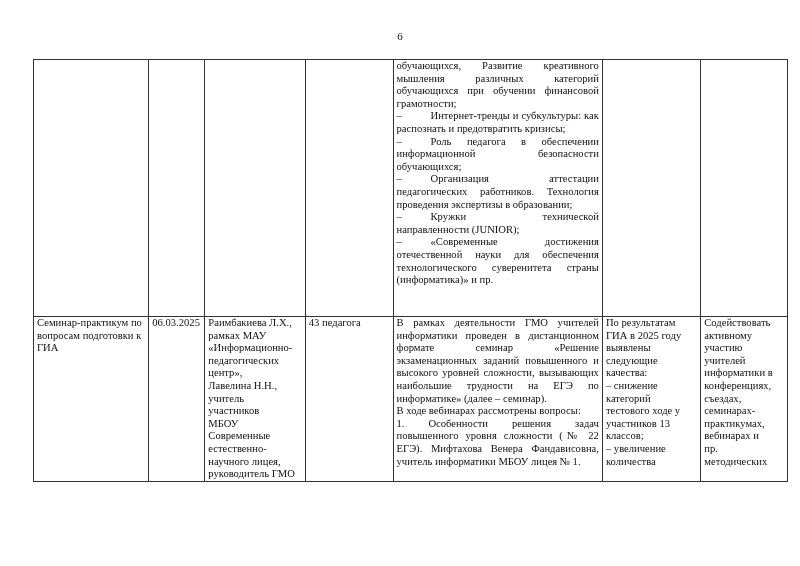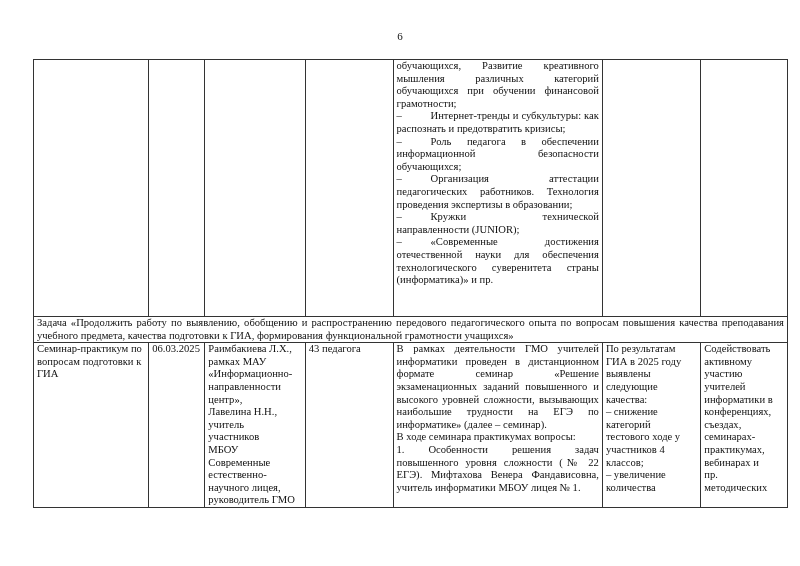--- a/index.html
+++ b/index.html
@@ -47,57 +47,54 @@
       <span class="para">обучающихся, Развитие креативного мышления различных категорий обучающихся при обучении финансовой грамотности;</span>
       <span class="dash-item"><span class="dash">–</span><span>Интернет-тренды и субкультуры: как распознать и предотвратить кризисы;</span></span>
       <span class="dash-item"><span class="dash">–</span><span>Роль педагога в обеспечении информационной безопасности обучающихся;</span></span>
       <span class="dash-item"><span class="dash">–</span><span>Организация аттестации педагогических работников. Технология проведения экспертизы в образовании;</span></span>
       <span class="dash-item"><span class="dash">–</span><span>Кружки технической направленности (JUNIOR);</span></span>
       <span class="dash-item"><span class="dash">–</span><span>«Современные достижения отечественной науки для обеспечения технологического суверенитета страны (информатика)» и пр.</span></span>
     </td>
     <td></td>
     <td></td>
   </tr>
-  <tr class="row-task">
-    <td colspan="7" class="justify">Задача «Продолжить работу по выявлению, обобщению и распространению передового педагогического опыта по вопросам повышения качества преподавания учебного предмета, качества подготовки к ГИА, формирования функциональной грамотности учащихся»</td>
-  </tr>
   <tr class="row3">
     <td class="center">Семинар-практикум по вопросам подготовки к ГИА</td>
     <td class="center">06.03.2025</td>
     <td class="center">
       <span class="line">Раимбакиева Л.Х.,</span>
       <span class="line">рамках МАУ</span>
       <span class="line">«Информационно-</span>
-      <span class="line">направленности</span>
+      <span class="line">педагогических</span>
       <span class="line">центр»,</span>
       <span class="line">Лавелина Н.Н.,</span>
       <span class="line">учитель</span>
       <span class="line">участников</span>
       <span class="line">МБОУ</span>
       <span class="line">Современные</span>
       <span class="line">естественно-</span>
       <span class="line">научного лицея,</span>
       <span class="line">руководитель ГМО</span>
     </td>
     <td class="center">43 педагога</td>
     <td>
       <span class="para">В рамках деятельности ГМО учителей информатики проведен в дистанционном формате семинар «Решение экзаменационных заданий повышенного и высокого уровней сложности, вызывающих наибольшие трудности на ЕГЭ по информатике» (далее – семинар).</span>
-      <span class="para">В ходе семинара практикумах вопросы:</span>
+      <span class="para">В ходе вебинарах рассмотрены вопросы:</span>
       <span class="para">1. Особенности решения задач повышенного уровня сложности (№ 22 ЕГЭ). Мифтахова Венера Фандависовна, учитель информатики МБОУ лицея № 1.</span>
     </td>
     <td class="center">
       <span class="line">По результатам</span>
       <span class="line">ГИА в 2025 году</span>
       <span class="line">выявлены</span>
       <span class="line">следующие</span>
       <span class="line">качества:</span>
       <span class="line">– снижение</span>
       <span class="line">категорий</span>
       <span class="line">тестового ходе у</span>
-      <span class="line">участников 4</span>
+      <span class="line">участников 13</span>
       <span class="line">классов;</span>
       <span class="line">–  увеличение</span>
       <span class="line">количества</span>
     </td>
     <td>
       <span class="line">Содействовать</span>
       <span class="line">активному</span>
       <span class="line">участию</span>
       <span class="line">учителей</span>
       <span class="line">информатики в</span>

